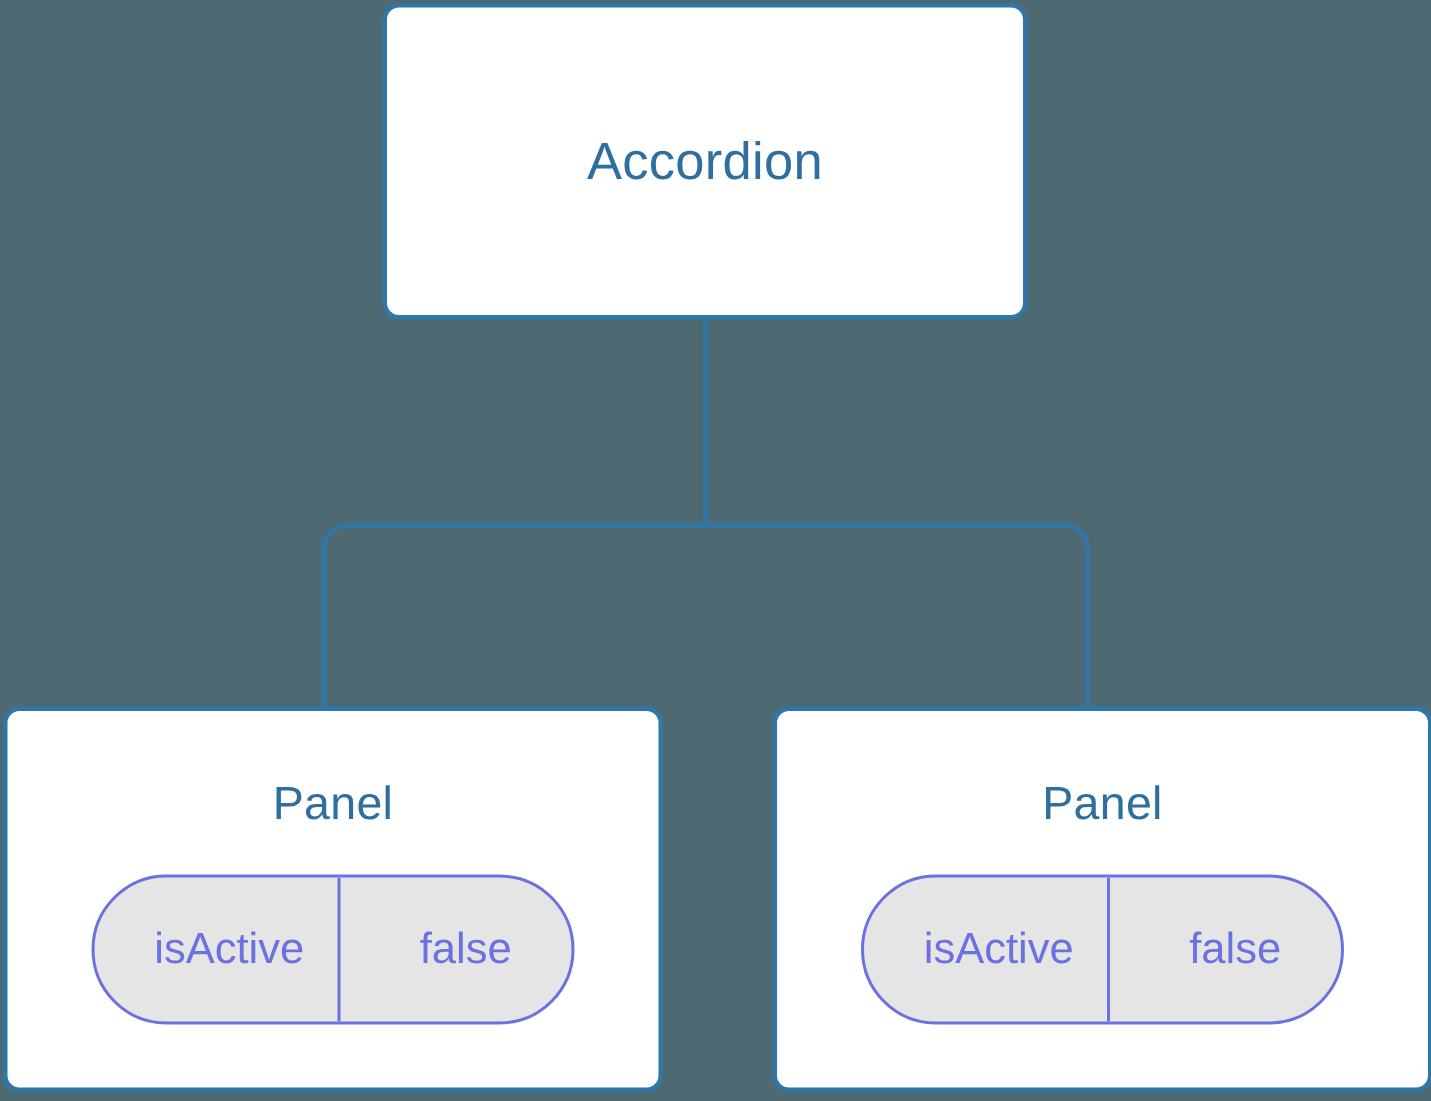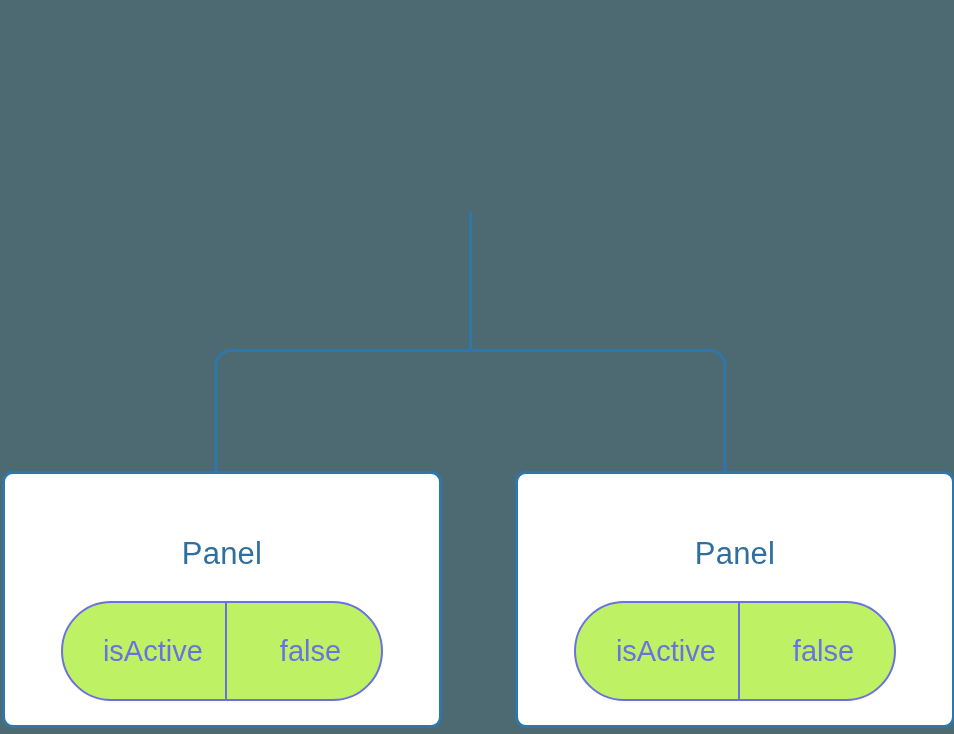--- a/index.html
+++ b/index.html
@@ -70,39 +70,39 @@
   #node-accordion .node-title {
     font-size: 35px;
     line-height: 1;
   }
 
   
   .node-panel {
     top: 471px;
     width: 440px;
     height: 257px;
-    padding-top: 64px;
+    padding-top: 46px;
   }
   #node-panel-left  { left: 2px; }
   #node-panel-right { left: 515px; }
 
   .node-panel .node-title {
     font-size: 31px;
     line-height: 1;
   }
 
   
   .state-pill {
     margin-top: 32px;
     height: 100px;
     display: flex;
     align-items: stretch;
     border: 2px solid #6b72e0;
     border-radius: 50px;
-    background: #bef264;
+    background: #e5e5e5;
     box-sizing: border-box;
     overflow: hidden;
   }
   .pill-key,
   .pill-value {
     display: flex;
     align-items: center;
     justify-content: center;
     color: #6b72e0;
     font-size: 29px;
@@ -125,20 +125,23 @@
 <div id="canvas">
 
   <svg id="connectors" viewBox="0 0 954 734" width="954" height="734">
 
     <path d="M 470.5 212 L 470.5 350"></path>
 
     <path d="M 470.5 350.5 L 231 350.5 A 15 15 0 0 0 216 365.5 L 216 472"></path>
     <path d="M 470.5 350.5 L 710 350.5 A 15 15 0 0 1 725 365.5 L 725 472"></path>
   </svg>
 
+  <div class="node" id="node-accordion">
+    <div class="node-title">Accordion</div>
+  </div>
 
   <div class="node node-panel" id="node-panel-left">
     <div class="node-title">Panel</div>
     <div class="state-pill">
       <div class="pill-key">isActive</div>
       <div class="pill-value">false</div>
     </div>
   </div>
 
   <div class="node node-panel" id="node-panel-right">

